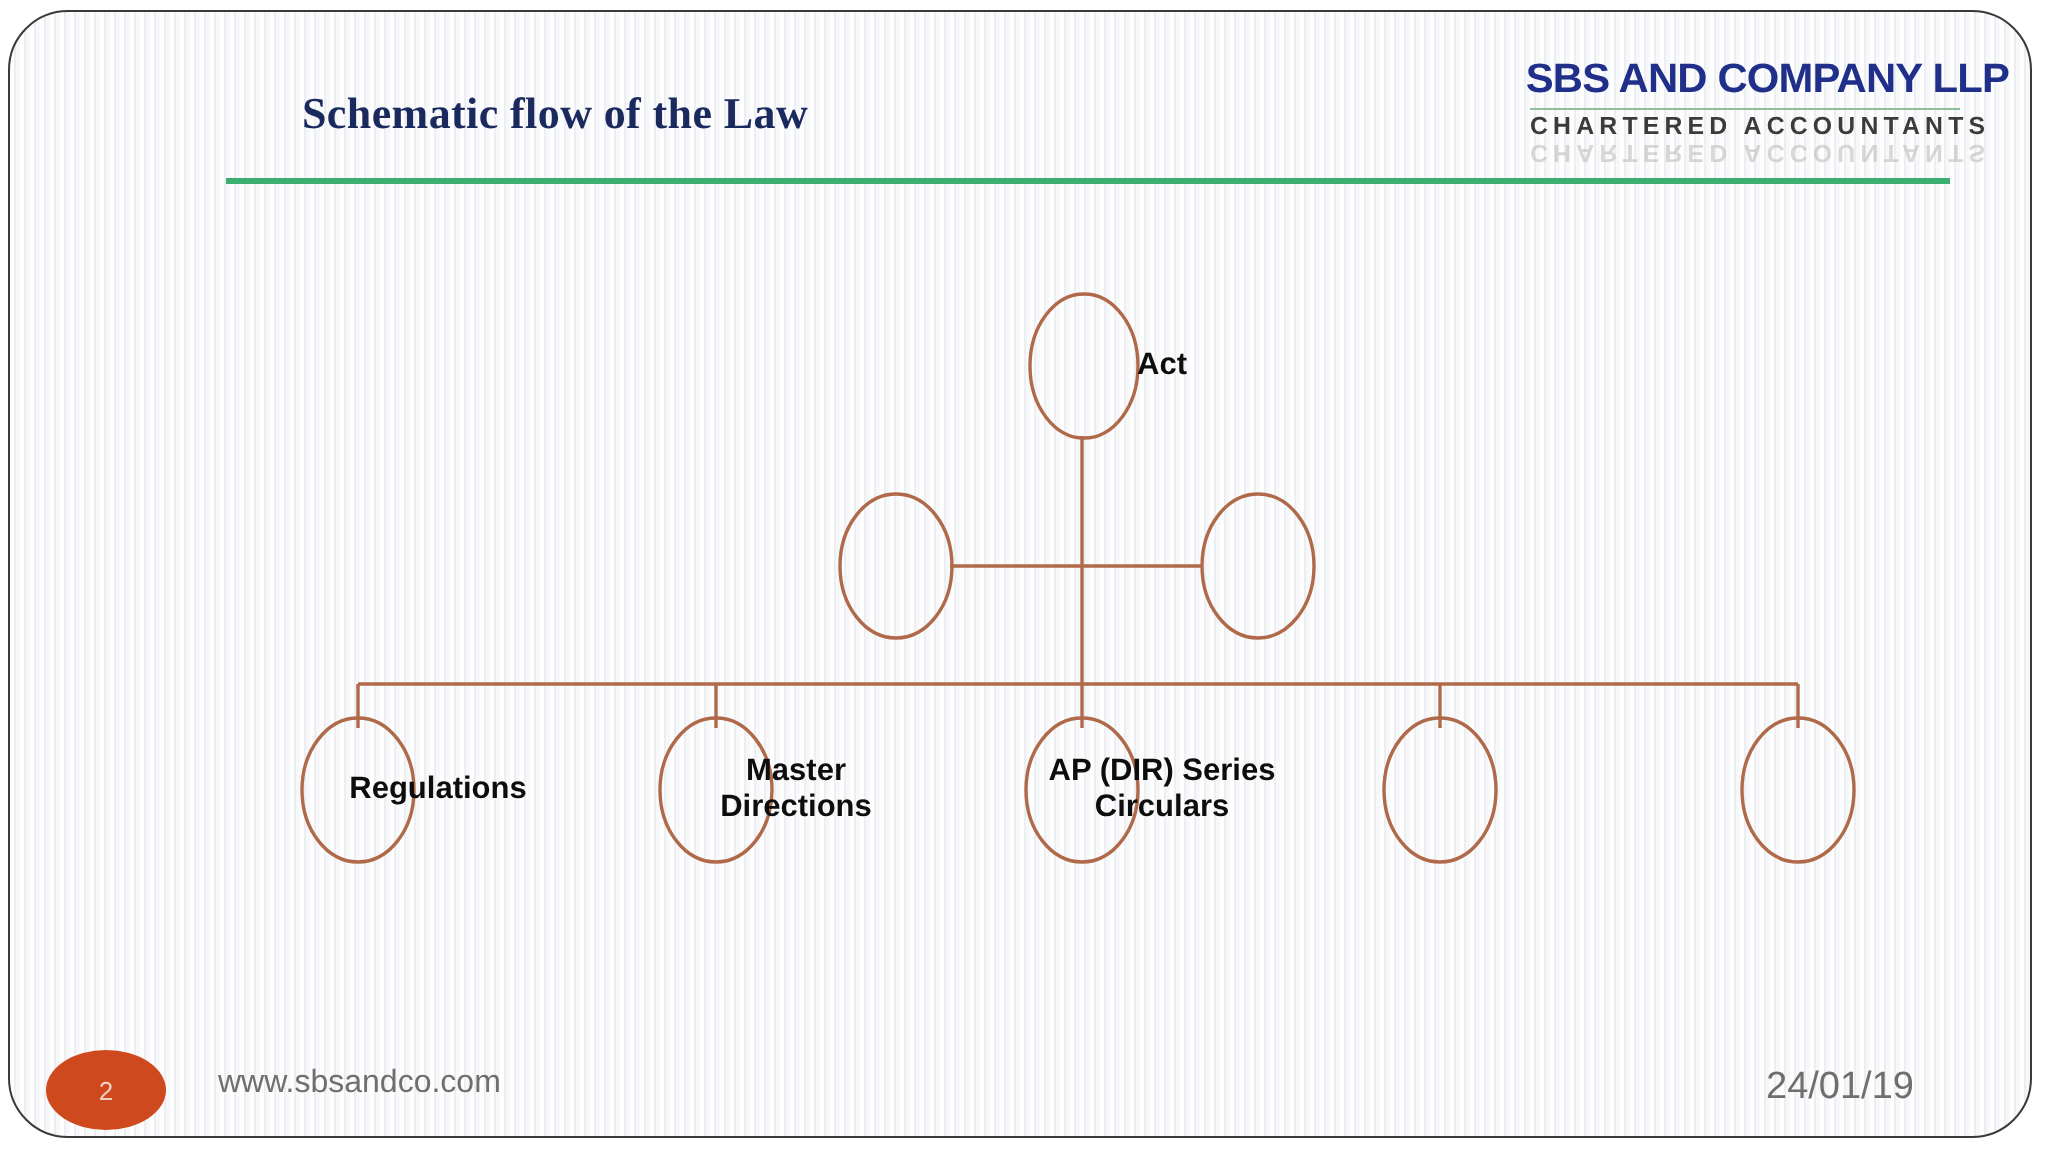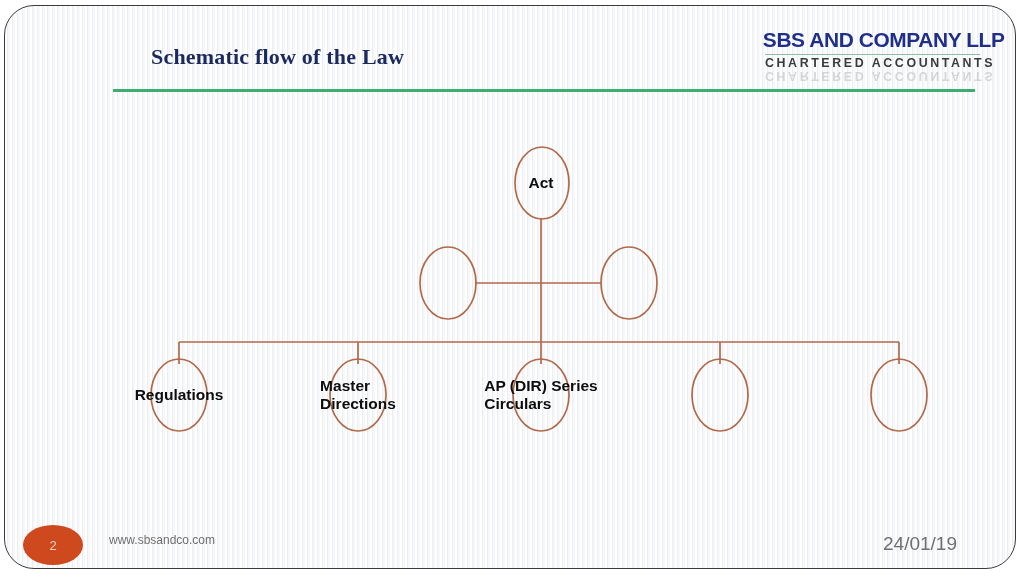--- a/index.html
+++ b/index.html
@@ -118,27 +118,29 @@
     width: 1012px;
     height: 564px;
     pointer-events: none;
   }
 
   .node {
     position: absolute;
     display: flex;
     align-items: center;
     justify-content: center;
+    text-align: center;
     font-family: "Liberation Sans", sans-serif;
     font-size: 15.5px;
     font-weight: bold;
     color: #0d0d0d;
     line-height: 1.18;
     white-space: pre-line;
     z-index: 3;
+    margin-left: 40px;
   }
 
   
   .page-badge {
     position: absolute;
     left: 18px;
     top: 519px;
     width: 60px;
     height: 40px;
     border-radius: 50%;
@@ -150,21 +152,21 @@
     font-size: 13px;
     color: #f3cfc0;
     z-index: 5;
   }
 
   .footer-url {
     position: absolute;
     left: 104px;
     top: 527px;
     font-family: "Liberation Sans", sans-serif;
-    font-size: 12px;
+    font-size: 16px;
     color: #6f6f6f;
   }
 
   .footer-date {
     position: absolute;
     left: 878px;
     top: 527px;
     font-family: "Liberation Sans", sans-serif;
     font-size: 19px;
     color: #6f6f6f;

